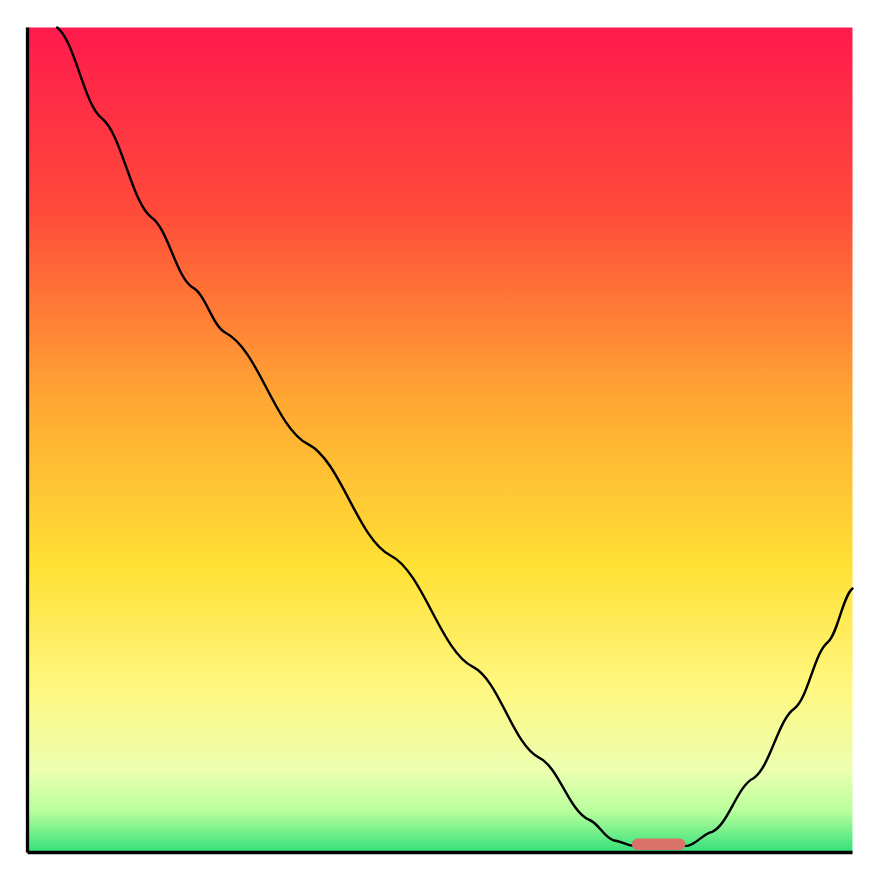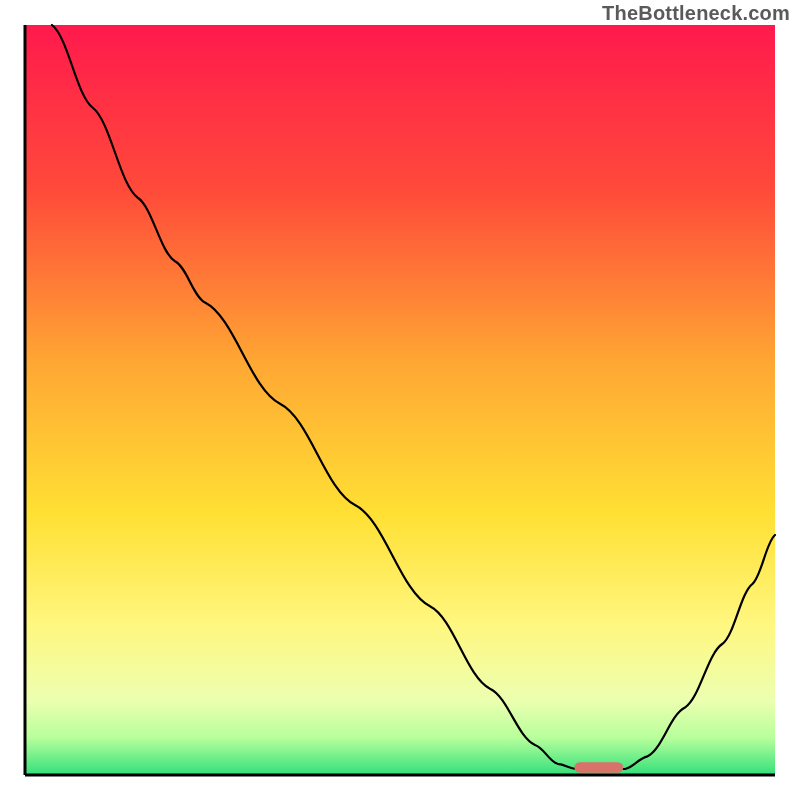--- a/index.html
+++ b/index.html
@@ -25,21 +25,20 @@
     letter-spacing: 0.2px;
   }
   svg {
     display: block;
   }
 </style>
 </head>
 <body>
 
 <div class="container">
-  <div class="watermark">TheBottleneck.com</div>
 
   <svg id="chart-svg" width="800" height="800" viewBox="0 0 800 800">
     <defs>
       <linearGradient id="bg-grad" x1="0" y1="0" x2="0" y2="1">
           <stop offset="0%" stop-color="#ff1a4d"></stop>
           <stop offset="22%" stop-color="#ff4a3a"></stop>
           <stop offset="45%" stop-color="#ffa733"></stop>
           <stop offset="65%" stop-color="#ffe033"></stop>
           <stop offset="80%" stop-color="#fff780"></stop>
           <stop offset="90%" stop-color="#ecffb0"></stop>

